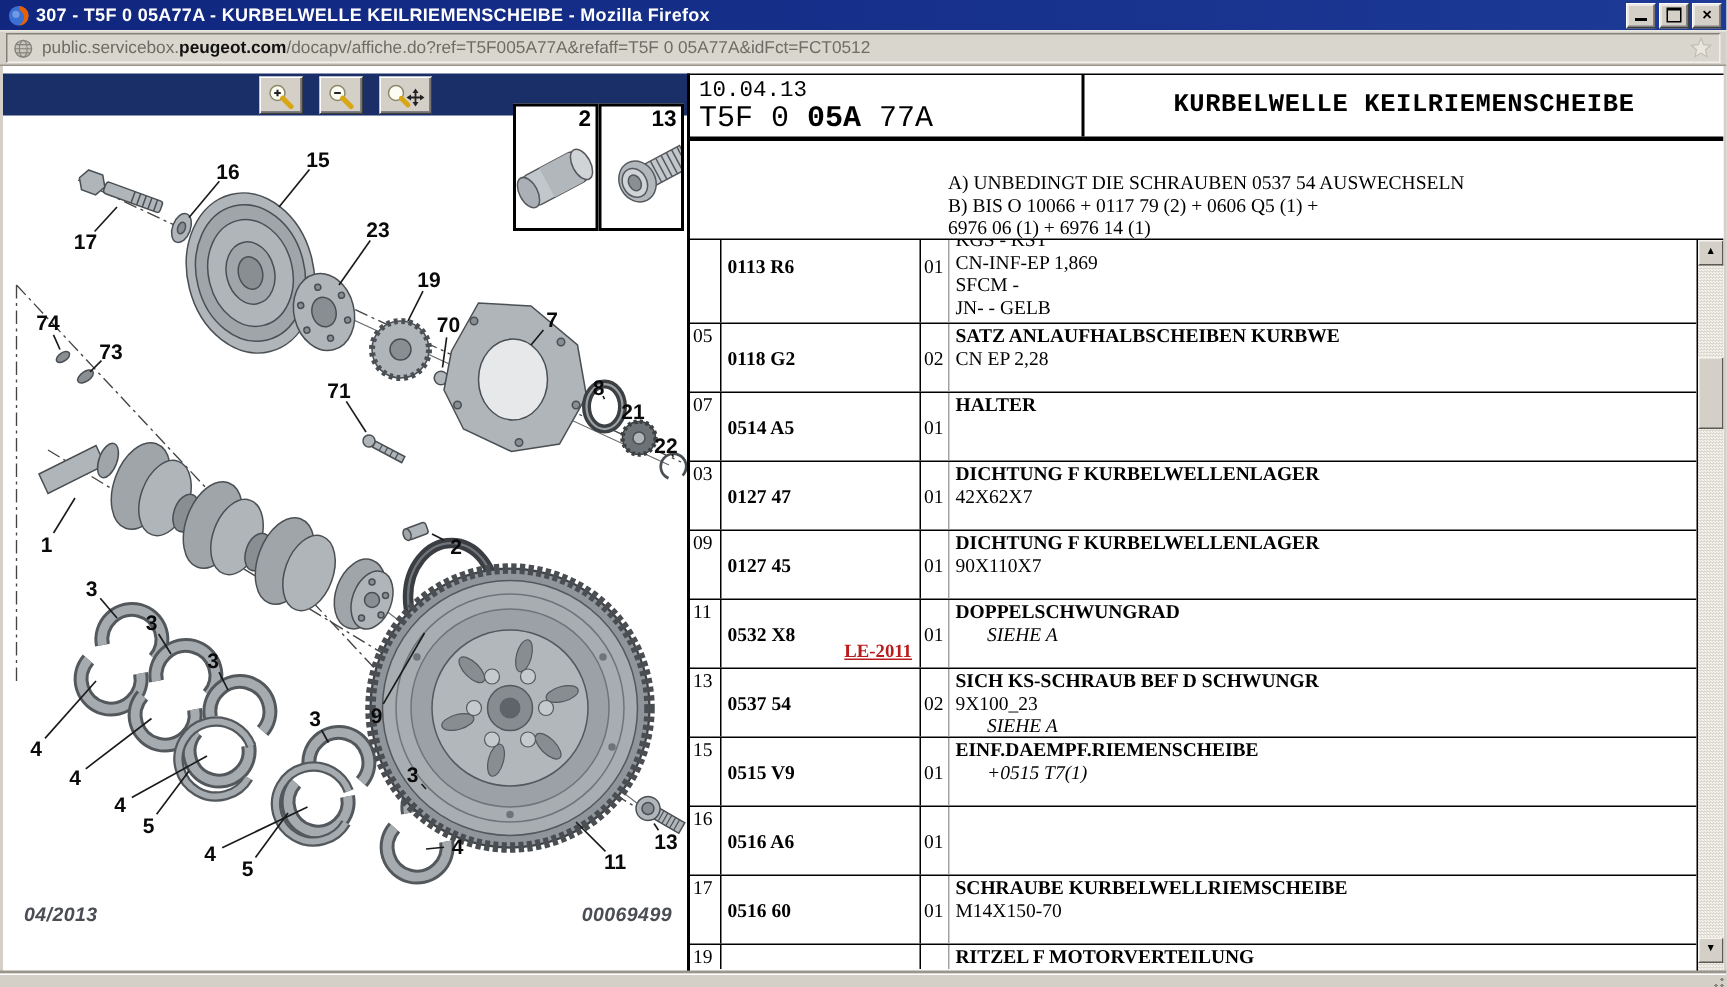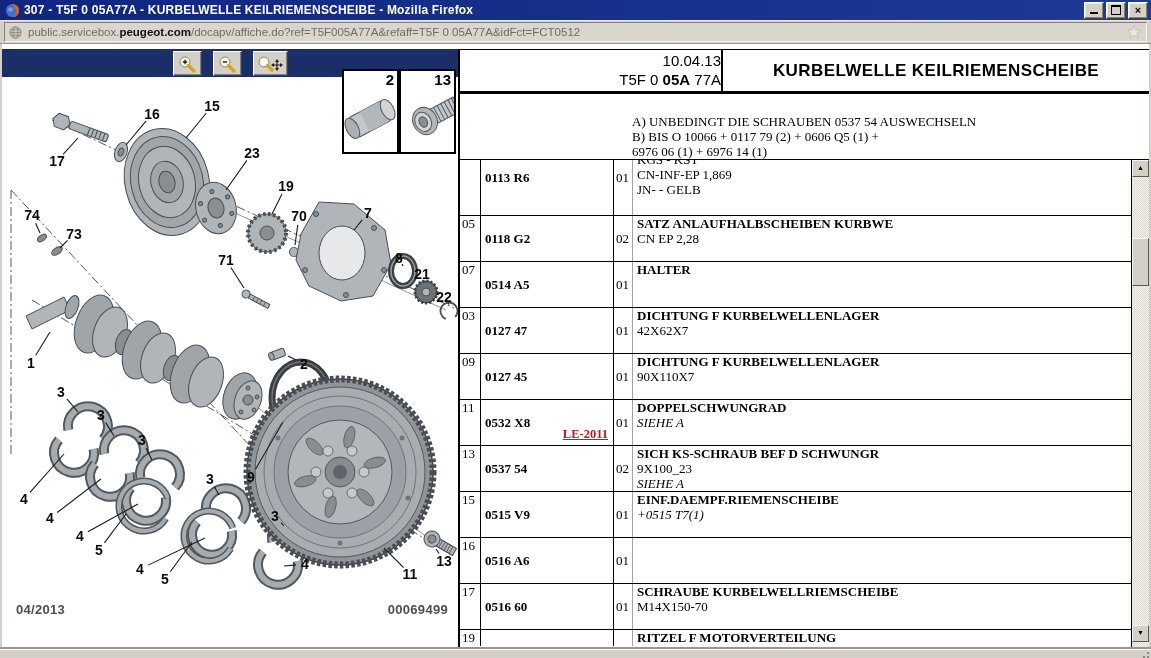--- a/index.html
+++ b/index.html
@@ -31,40 +31,40 @@
   
   .left-panel{width:456px;position:relative;background:#fff;overflow:hidden;flex:0 0 auto;}
   .diagram-svg{position:absolute;top:0;left:0;z-index:1;}
   .panel-toolbar{position:absolute;top:5px;left:0;width:456px;height:28px;background:#1a2e68;display:flex;justify-content:center;gap:11px;padding-top:2px;box-sizing:border-box;z-index:3;}
   .zoombtn{width:27px;height:23px;background:#d4d0c8;border:1px solid;border-color:#fff #404040 #404040 #fff;box-shadow:inset -1px -1px 0 #808080;display:flex;align-items:center;justify-content:center;}
   .thumb{position:absolute;width:53px;height:81px;border:2px solid #000;background:#fff;z-index:4;}
   .thumb .tlabel{position:absolute;top:0;right:3px;font-size:15px;font-weight:bold;color:#000;}
   .thumb svg{position:absolute;left:0;top:0;}
   .thumb-2{top:25px;right:59px;}
   .thumb-13{top:25px;right:2px;}
-  .diag-footer{position:absolute;top:558px;font-size:13px;font-weight:bold;color:#4a4e54;z-index:2;letter-spacing:0.3px;}
+  .diag-footer{position:absolute;top:558px;font-size:13px;font-weight:bold;color:#4a4e54;z-index:2;letter-spacing:0.3px;font-style:italic;}
   .df-left{left:14px;}
   .df-right{right:10px;}
 
   
   .right-panel{flex:1;margin-top:5px;border-left:2px solid #000;border-top:1px solid #000;display:flex;flex-direction:column;overflow:hidden;background:#fff;}
-  .doc-header{display:flex;height:41px;border-bottom:3px solid #000;font-family:Liberation Sans, sans-serif;flex:0 0 auto;text-align:right;}
+  .doc-header{display:flex;height:41px;border-bottom:3px solid #000;font-family:Liberation Mono, monospace;flex:0 0 auto;}
   .h-left{width:263px;flex:0 0 auto;border-right:2px solid #000;padding:1px 0 0 6px;font-size:15px;line-height:19px;box-sizing:border-box;}
-  .h-ref{font-size:15px;}
+  .h-ref{font-size:20px;}
   .h-right{flex:1;display:flex;align-items:center;justify-content:center;font-weight:bold;font-size:17px;letter-spacing:0.4px;}
   .notes{height:66px;flex:0 0 auto;border-bottom:1px solid #000;box-sizing:border-box;text-align:left;padding:20px 0 0 172px;font-family:"Liberation Serif",serif;font-size:13px;line-height:15px;color:#000;}
   .table-area{flex:1;display:flex;overflow:hidden;}
   .tbl{flex:1;border-right:1px solid #000;overflow:hidden;}
   .trow{display:flex;border-bottom:1px solid #000;height:46px;box-sizing:border-box;font-family:"Liberation Serif",serif;font-size:13px;color:#000;}
   .c-num{width:21px;flex:0 0 auto;border-right:1px solid #000;padding:0 0 0 2px;box-sizing:border-box;}
   .c-part{width:133px;flex:0 0 auto;border-right:1px solid #000;padding:15px 0 0 4px;font-weight:bold;position:relative;box-sizing:border-box;}
   .c-qty{width:19px;flex:0 0 auto;border-right:1px solid #a3a3a3;padding:15px 0 0 2px;box-sizing:border-box;}
   .c-desc{flex:1;padding:0 2px 0 4px;line-height:15px;overflow:hidden;}
   .dl-b{font-weight:bold;}
-  .dl-i{font-style:italic;}
+  .dl-i{font-style:italic;margin-left:21px;}
   .dl-clip{}
   .row-first{height:56px;}
   .row-first .c-part,.row-first .c-qty{padding-top:10px;}
   .row-first .c-desc .dl:first-child{margin-top:-8px;}
   .row-last{height:16px;border-bottom:none;}
   .le-link{position:absolute;right:5px;bottom:3px;color:#b91c1c;font-weight:bold;font-size:12.5px;text-decoration:underline;font-family:"Liberation Serif",serif;cursor:pointer;}
 
   
   .vscroll{width:17px;flex:0 0 auto;position:relative;background:#eceae2;background-image:repeating-conic-gradient(#f4f2ec 0 25%,#dcd9d0 0 50%);background-size:2px 2px;}
   .sb{position:absolute;left:0;width:17px;height:17px;background:#d4d0c8;border:1px solid;border-color:#f5f4f0 #5a5a52 #5a5a52 #f5f4f0;box-sizing:border-box;font-size:7px;text-align:center;line-height:14px;color:#000;}
@@ -491,20 +491,21 @@
 
       <div class="table-area">
         <div class="tbl">
               <div class="trow row-first">
                 <div class="c-num"></div>
                 <div class="c-part">0113 R6</div>
                 <div class="c-qty">01</div>
                 <div class="c-desc">
                   <div class="dl dl-clip">KGS - KST</div>
                   <div class="dl dl-n">CN-INF-EP 1,869</div>
+                  <div class="dl dl-n">SFCM -</div>
                   <div class="dl dl-n">JN- - GELB</div>
                 </div>
               </div>
               <div class="trow">
                 <div class="c-num">05</div>
                 <div class="c-part">0118 G2</div>
                 <div class="c-qty">02</div>
                 <div class="c-desc">
                   <div class="dl dl-b">SATZ ANLAUFHALBSCHEIBEN KURBWE</div>
                   <div class="dl dl-n">CN EP 2,28</div>

